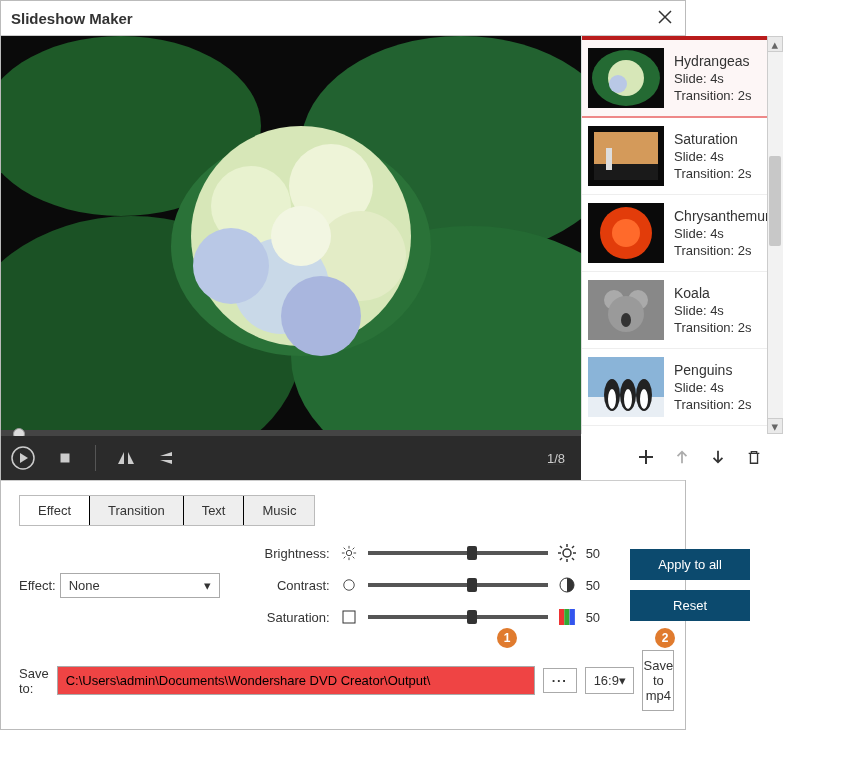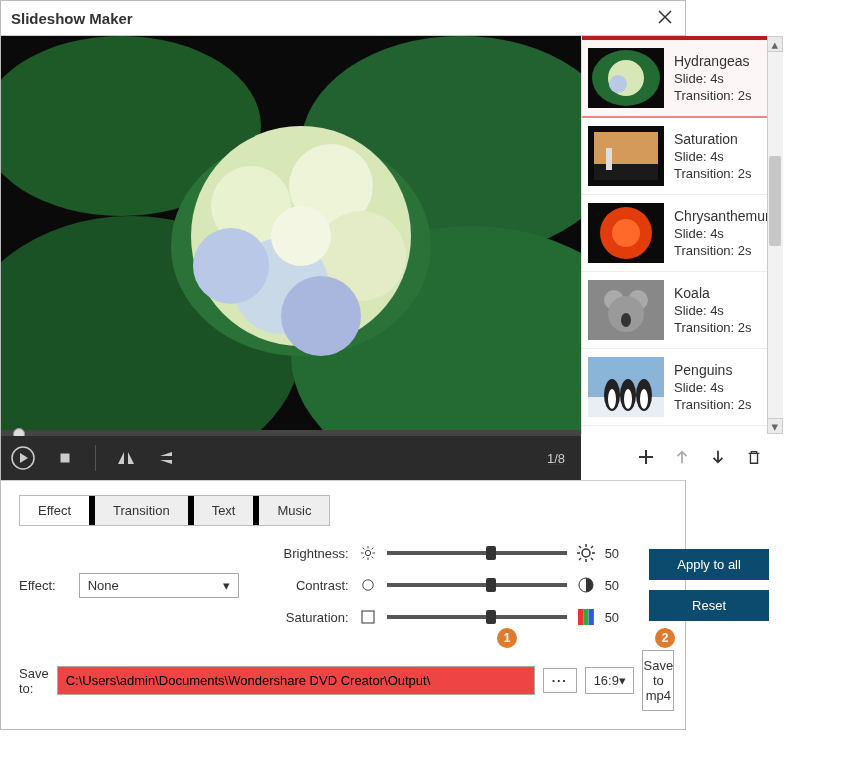--- a/index.html
+++ b/index.html
@@ -32,26 +32,26 @@
   .scroll-thumb { position: absolute; right: 2px; top: 120px; width: 12px; height: 90px; background: #c8c8c8; border-radius: 2px; }
   .scroll-arrow { position: absolute; right: 0; width: 16px; height: 16px; display:flex; align-items:center; justify-content:center; color:#666; cursor:pointer; background:#eaeaea; border:1px solid #ccc; }
   .scroll-arrow.top { top: 0; }
   .scroll-arrow.bot { bottom: 0; }
 
   .side-actions { display: flex; justify-content: flex-end; align-items: center; gap: 18px; padding: 8px 20px; height: 46px; }
   .side-actions .ic { width: 18px; height: 18px; cursor: pointer; display:flex; align-items:center; justify-content:center; }
 
   .lower { border-top: 1px solid #ccc; padding: 14px 18px 18px; }
   .tabs { display: flex; border: 1px solid #bbb; width: fit-content; }
-  .tab { padding: 7px 18px; font-size: 13px; border-right: 6px solid #000000; cursor: pointer; background: #eee; }
+  .tab { padding: 7px 18px; font-size: 13px; border-right: 1px solid #000000; cursor: pointer; background: #eee; }
   .tab:last-child { border-right: none; }
   .tab.active { background: #fff; font-weight: normal; }
 
   .effect-row { display: flex; align-items: center; gap: 30px; margin-top: 18px; }
-  .effect-left { display: flex; align-items: center; gap: 23px; width: 300px; }
+  .effect-left { display: flex; align-items: center; gap: 4px; width: 300px; }
   .dropdown { border: 1px solid #aaa; padding: 4px 8px; width: 160px; display: flex; justify-content: space-between; align-items: center; cursor: pointer; background: #fff; }
 
   .sliders { display: flex; flex-direction: column; gap: 14px; }
   .slider-row { display: flex; align-items: center; gap: 10px; font-size: 13px; }
   .slider-row .lbl { width: 80px; text-align: right; }
   .slider-row .ic-left, .slider-row .ic-right { width: 18px; height: 18px; display:flex; align-items:center; justify-content:center; }
   .slider-track { width: 180px; height: 4px; background: #555; position: relative; cursor: pointer; }
   .slider-knob { position: absolute; top: -5px; width: 10px; height: 14px; background: #333; border-radius: 2px; }
 
   .btn-stack { display: flex; flex-direction: column; gap: 10px; margin-left: auto; }

